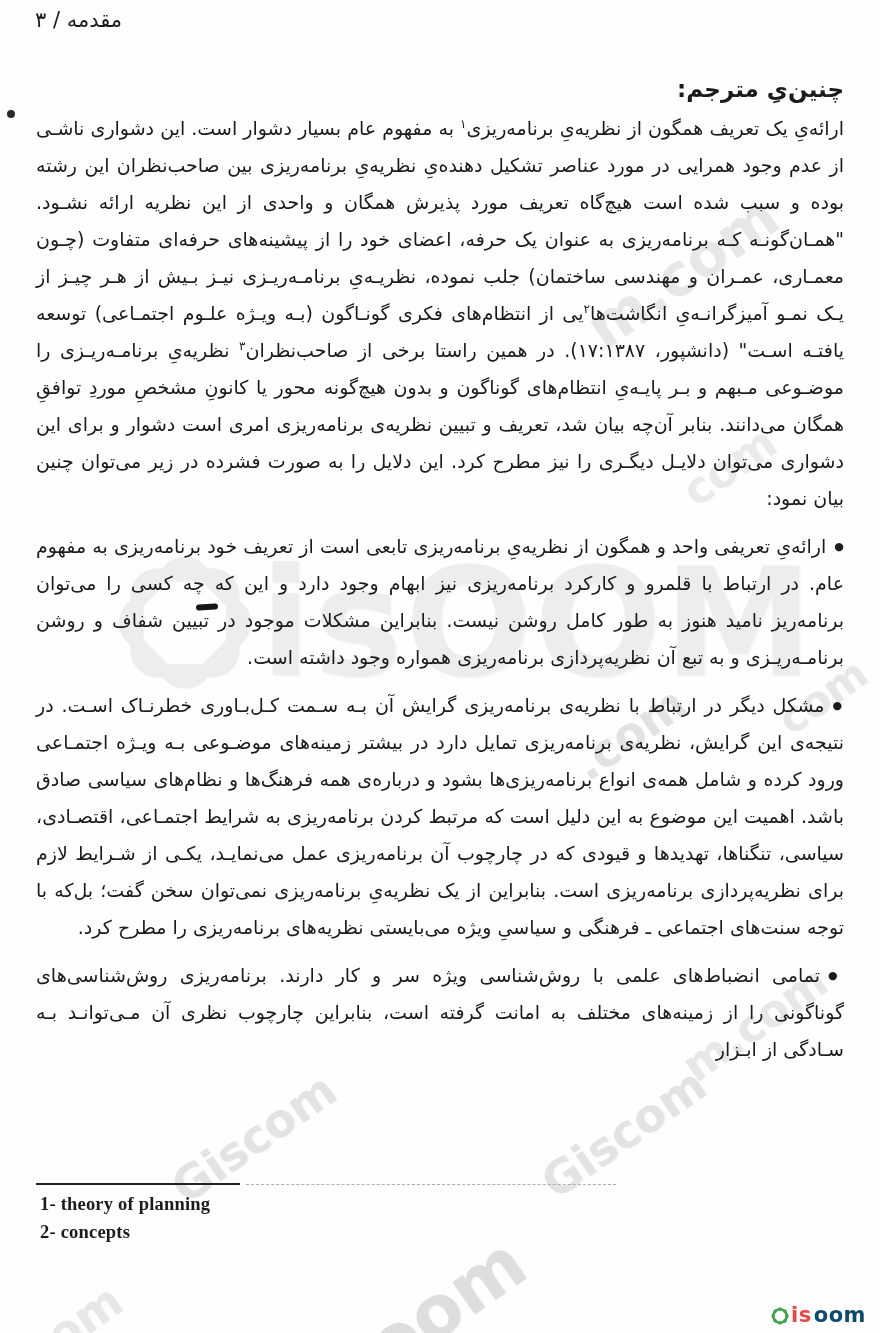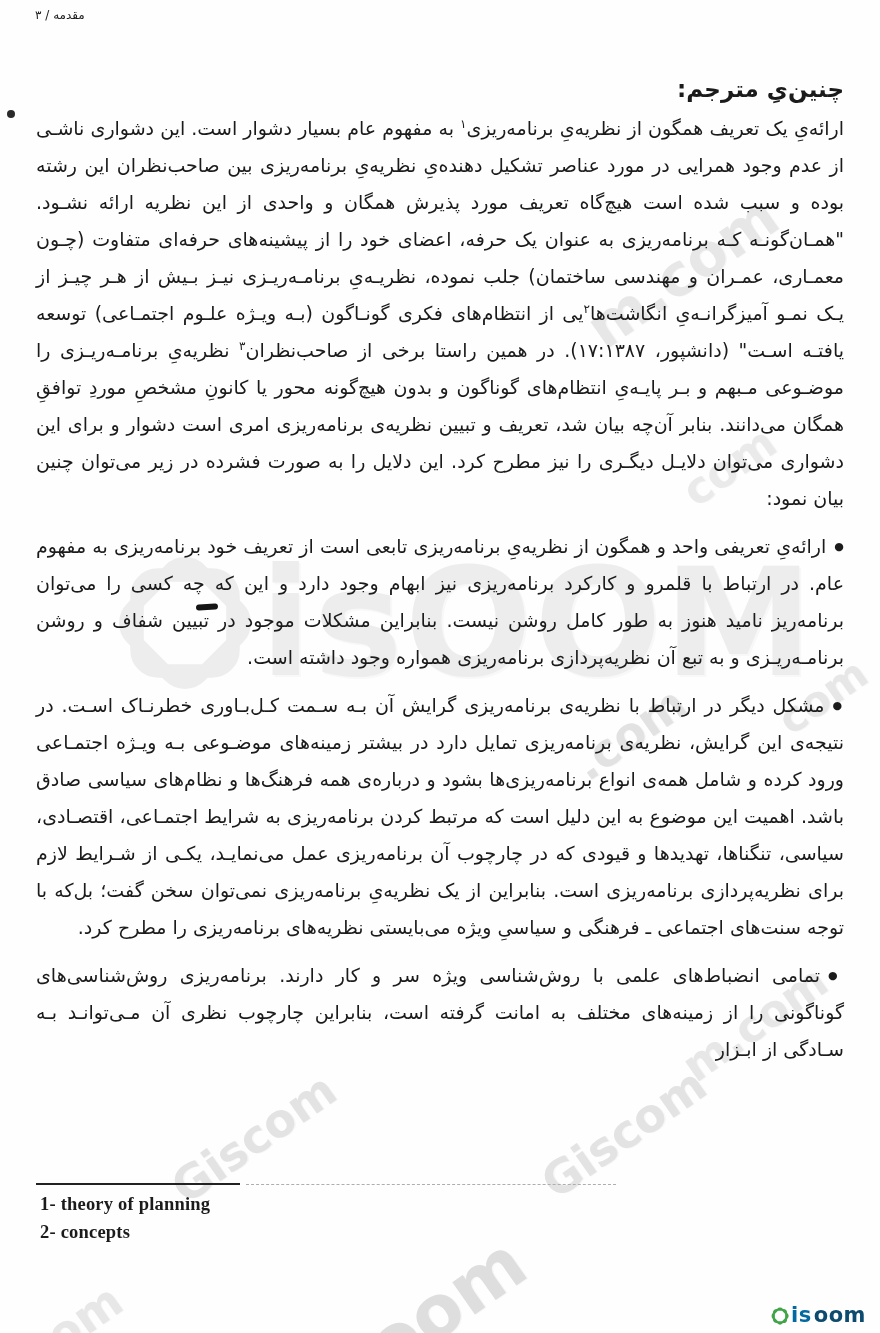--- a/index.html
+++ b/index.html
@@ -16,21 +16,21 @@
     font-family:"DejaVu Sans",sans-serif;line-height:1;
   }
   .wm.rot{transform:rotate(-35deg);transform-origin:left bottom;}
   .wm-brand{
     position:absolute;left:118px;top:548px;display:flex;align-items:center;
     color:#ededed;font-size:150px;font-weight:bold;letter-spacing:2px;
     line-height:1;white-space:nowrap;text-shadow:2px 2px 0 #f8f8f8;
   }
   .wm-star{flex:0 0 auto;margin-left:-8px;}
   
-  .page-header{position:absolute;top:8px;left:35px;direction:rtl;font-size:12px;z-index:2;}
+  .page-header{position:absolute;top:8px;left:35px;direction:rtl;font-size:21px;z-index:2;}
   .stray-dot{position:absolute;left:7px;top:110px;width:8px;height:8px;border-radius:50%;background:#2a2a2a;z-index:2;}
   .dash-artifact{position:absolute;left:196px;top:604px;width:22px;height:6px;border-radius:3px;background:#151515;transform:rotate(-4deg);z-index:2;}
   
   .content{position:absolute;top:74px;right:36px;left:36px;direction:rtl;z-index:1;}
   .heading{margin:0 0 6px 0;font-size:23px;font-weight:bold;line-height:30px;}
   .para{margin:0;font-size:19px;line-height:37px;text-align:justify;}
   .para sup{font-size:12px;line-height:0;}
   .bullet{margin-top:11px;}
   .bmark{font-size:11px;vertical-align:3px;margin-left:8px;}
   
@@ -39,21 +39,21 @@
   .fn-latin{position:absolute;left:40px;font-family:"Liberation Serif",serif;font-size:18.5px;font-weight:600;letter-spacing:.2px;z-index:2;}
   .fn1{top:1194px;text-align:center;}
   .fn2{top:1222px;}
   .fn-mixed{
     position:absolute;right:36px;top:1250px;direction:rtl;z-index:2;
     font-family:"Liberation Serif","DejaVu Sans",serif;font-size:17px;
   }
   
   .logo{position:absolute;right:14px;bottom:7px;display:flex;align-items:center;gap:2px;z-index:3;
         font-size:21px;font-weight:bold;letter-spacing:.5px;line-height:1;}
-  .lg-green{color:#0369a1;}
+  .lg-green{color:#ef4444;}
   .lg-teal{color:#0c4a6e;}
 </style>
 </head>
 <body>
 
 <div class="page">
 
   <div class="wm-layer">
     <div class="wm rot" style="left:610px;top:300px;font-size:58px;">m.com</div>
     <div class="wm rot" style="left:700px;top:470px;font-size:44px;color:#eaeaea;">com</div>

